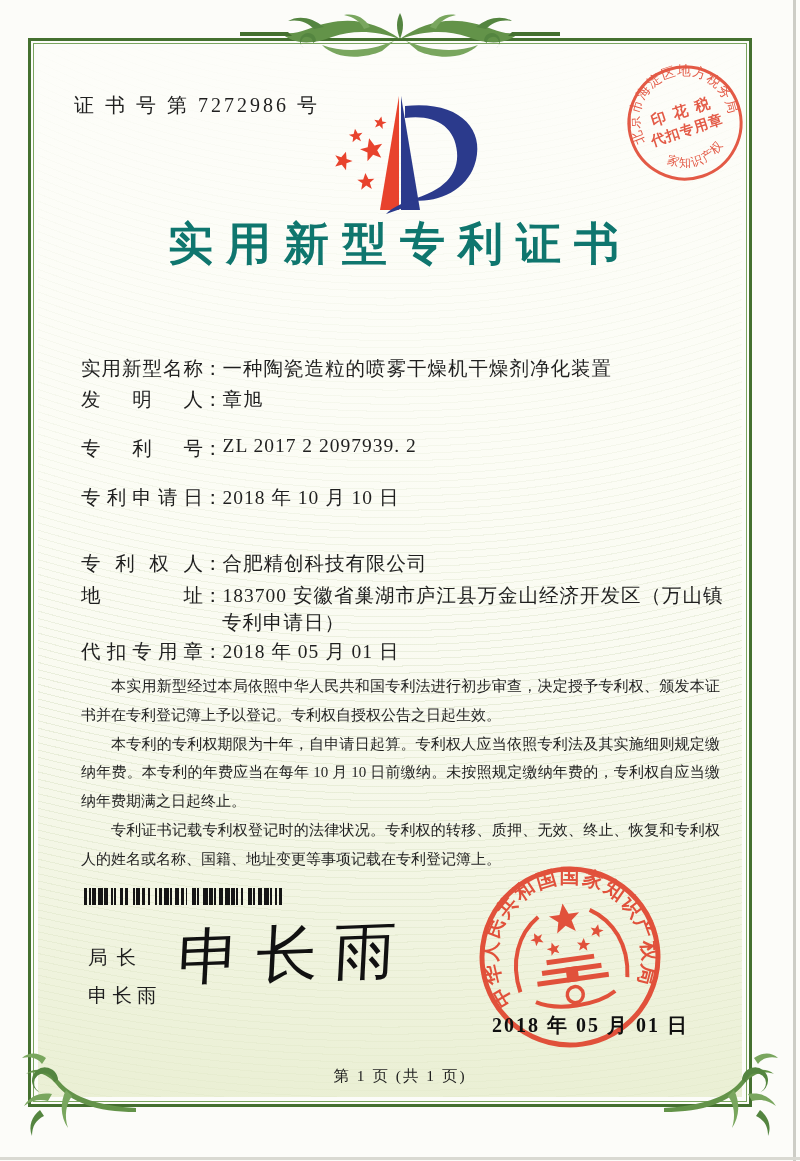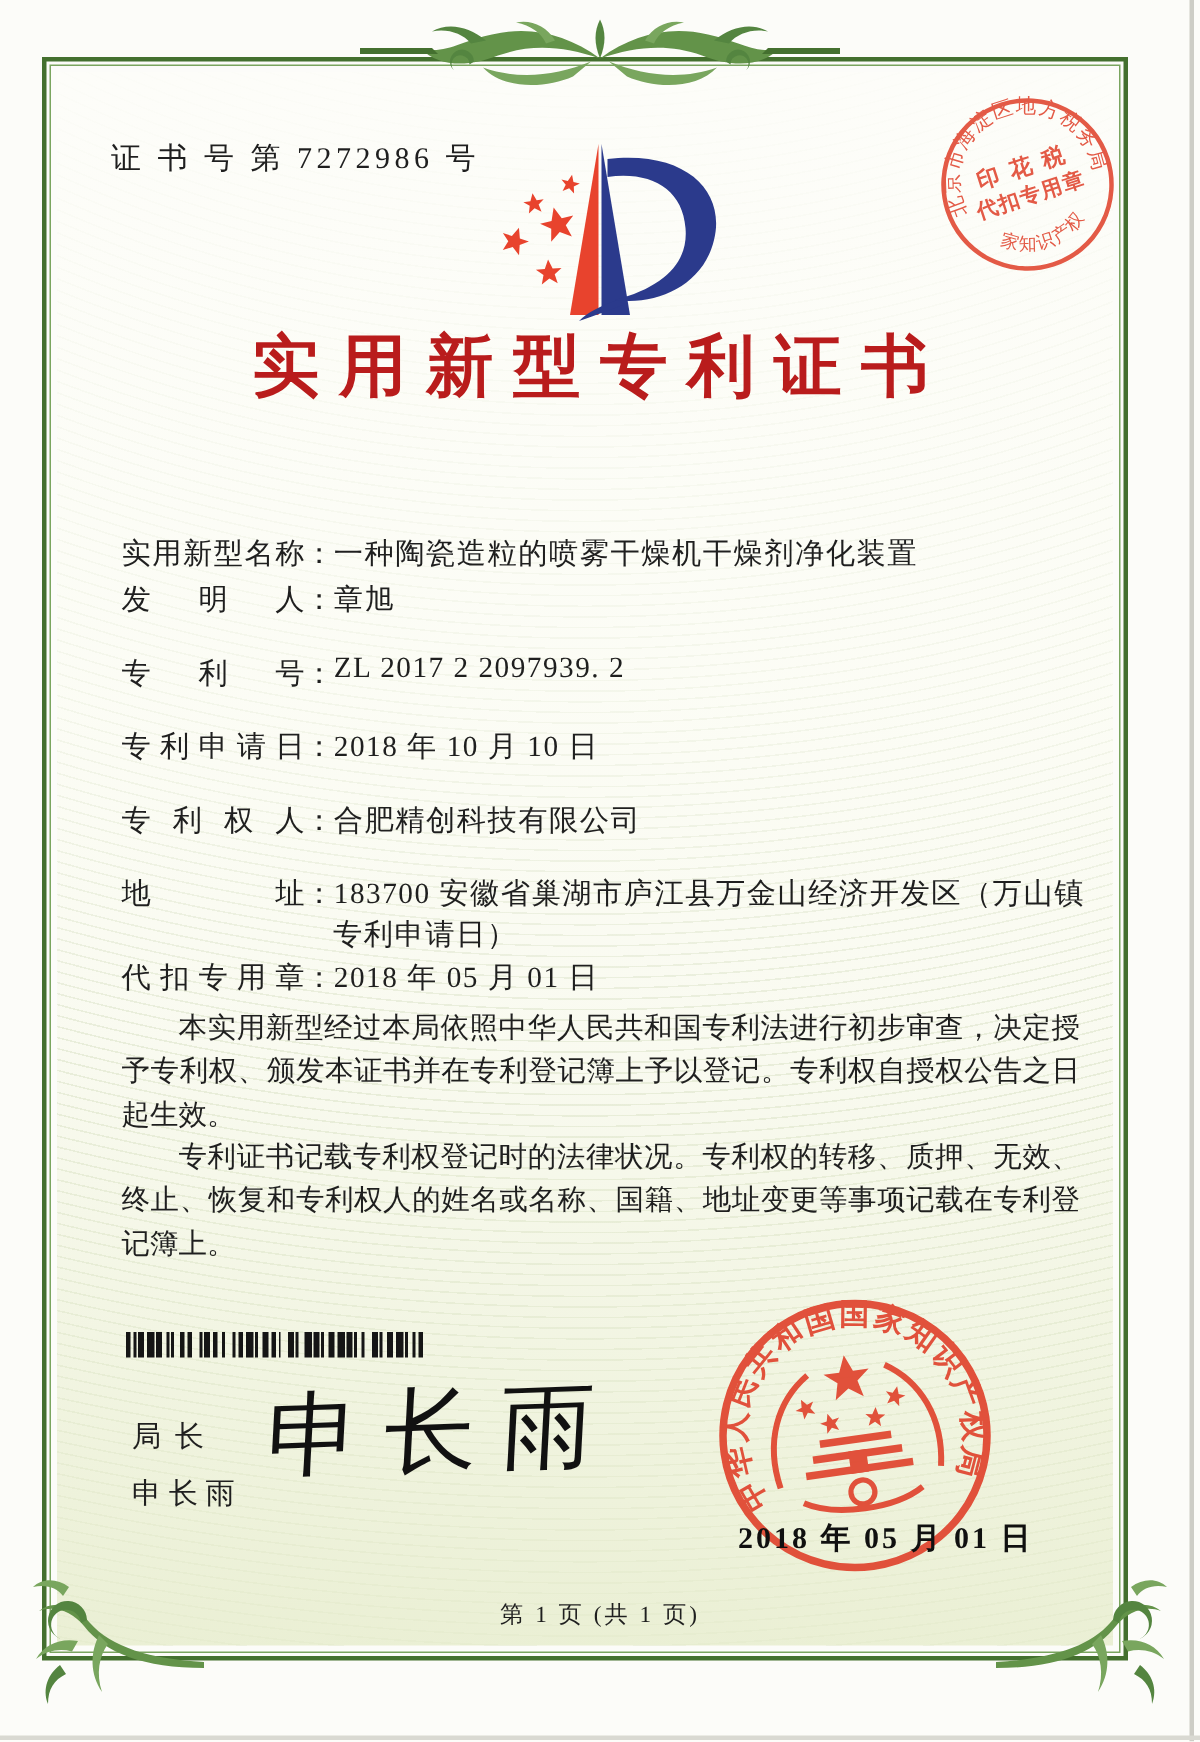--- a/index.html
+++ b/index.html
@@ -29,30 +29,30 @@
       repeating-radial-gradient(140% 95% at 50% -70%,rgba(140,165,100,0.20) 0 1px,rgba(0,0,0,0) 1px 7px);
   }
   
   .ornament-top{left:240px;top:5px;width:320px;height:64px;}
   .ornament-bl{left:18px;top:1050px;width:118px;height:100px;transform:scaleX(-1);}
   .ornament-br{left:664px;top:1050px;width:118px;height:100px;}
   
   .cert-no{left:74px;top:92px;font-size:20px;letter-spacing:3px;}
   .logo{left:316px;top:90px;width:172px;height:128px;}
   .tax-stamp{left:612px;top:50px;width:146px;height:146px;transform:rotate(-18deg);opacity:.88;}
-  .title{left:0;top:214px;width:800px;text-align:center;font-size:45px;font-weight:700;letter-spacing:13px;color:#b91c1c;}
+  .title{left:0;top:214px;width:800px;text-align:center;font-size:45px;font-weight:700;letter-spacing:13px;color:#0f766e;}
   
   .frow{position:absolute;left:81px;font-size:19.5px;white-space:nowrap;}
   .flabel{display:inline-block;width:122px;text-align:justify;text-align-last:justify;vertical-align:top;}
   .fcolon{display:inline-block;vertical-align:top;}
   .fvalue{display:inline-block;vertical-align:top;letter-spacing:1px;}
   .addr-line2{position:absolute;left:141px;top:27px;letter-spacing:1px;}
   .grant-no{position:absolute;left:390px;top:0;white-space:nowrap;}
   
-  .body-text{left:81px;top:672px;width:639px;font-size:19px;line-height:28.8px;text-align:justify;}
+  .body-text{left:81px;top:672px;width:639px;font-size:15px;line-height:28.8px;text-align:justify;}
   .body-text p{margin:0;text-indent:2em;}
   
   .barcode{left:84px;top:888px;height:17px;display:flex;}
   .barcode span{height:17px;display:block;}
   .barcode .bar{background:#151515;}
   .director-title{left:88px;top:944px;font-size:19.5px;letter-spacing:9px;}
   .director-name{left:88px;top:982px;font-size:19.5px;letter-spacing:5px;}
   .signature{left:178px;top:912px;font-size:62px;letter-spacing:16px;transform:rotate(-2deg) skewX(-5deg);color:#111;}
   .seal{left:468px;top:855px;width:204px;height:204px;transform:rotate(-8deg);opacity:.92;}
   .seal-date{left:492px;top:1012px;font-size:20px;font-weight:600;letter-spacing:2px;color:#101010;}
@@ -152,33 +152,34 @@
 </div>
 <div class="frow" style="top:386px">
   <span class="flabel">发明人</span><span class="fcolon">：</span><span class="fvalue">章旭</span>
 </div>
 <div class="frow" style="top:435px">
   <span class="flabel">专利号</span><span class="fcolon">：</span><span class="fvalue">ZL 2017 2 2097939. 2</span>
 </div>
 <div class="frow" style="top:484px">
   <span class="flabel">专利申请日</span><span class="fcolon">：</span><span class="fvalue">2018 年 10 月 10 日</span>
 </div>
-<div class="frow" style="top:533px">
+<div class="frow" style="top:550px">
   <span class="flabel">专利权人</span><span class="fcolon">：</span><span class="fvalue">合肥精创科技有限公司</span>
 </div>
 <div class="frow" style="top:582px">
   <span class="flabel">地址</span><span class="fcolon">：</span><span class="fvalue">183700 安徽省巢湖市庐江县万金山经济开发区（万山镇</span>
   <span class="addr-line2">专利申请日）</span>
 </div>
 <div class="frow" style="top:638px">
   <span class="flabel">代扣专用章</span><span class="fcolon">：</span><span class="fvalue">2018 年 05 月 01 日</span>
 </div>
 
 <div class="abs body-text">
   <p>本实用新型经过本局依照中华人民共和国专利法进行初步审查，决定授予专利权、颁发本证书并在专利登记簿上予以登记。专利权自授权公告之日起生效。</p>
+  <p>本专利的专利权期限为十年，自申请日起算。专利权人应当依照专利法及其实施细则规定缴纳年费。本专利的年费应当在每年 10 月 10 日前缴纳。未按照规定缴纳年费的，专利权自应当缴纳年费期满之日起终止。</p>
   <p>专利证书记载专利权登记时的法律状况。专利权的转移、质押、无效、终止、恢复和专利权人的姓名或名称、国籍、地址变更等事项记载在专利登记簿上。</p>
 </div>
 
 <div class="abs barcode">
     <span class="bar" style="width: 3.4px;"></span>
     <span class="gap" style="width: 1.7px;"></span>
     <span class="bar" style="width: 1.7px;"></span>
     <span class="gap" style="width: 1.7px;"></span>
     <span class="bar" style="width: 3.4px;"></span>
     <span class="gap" style="width: 1.7px;"></span>

